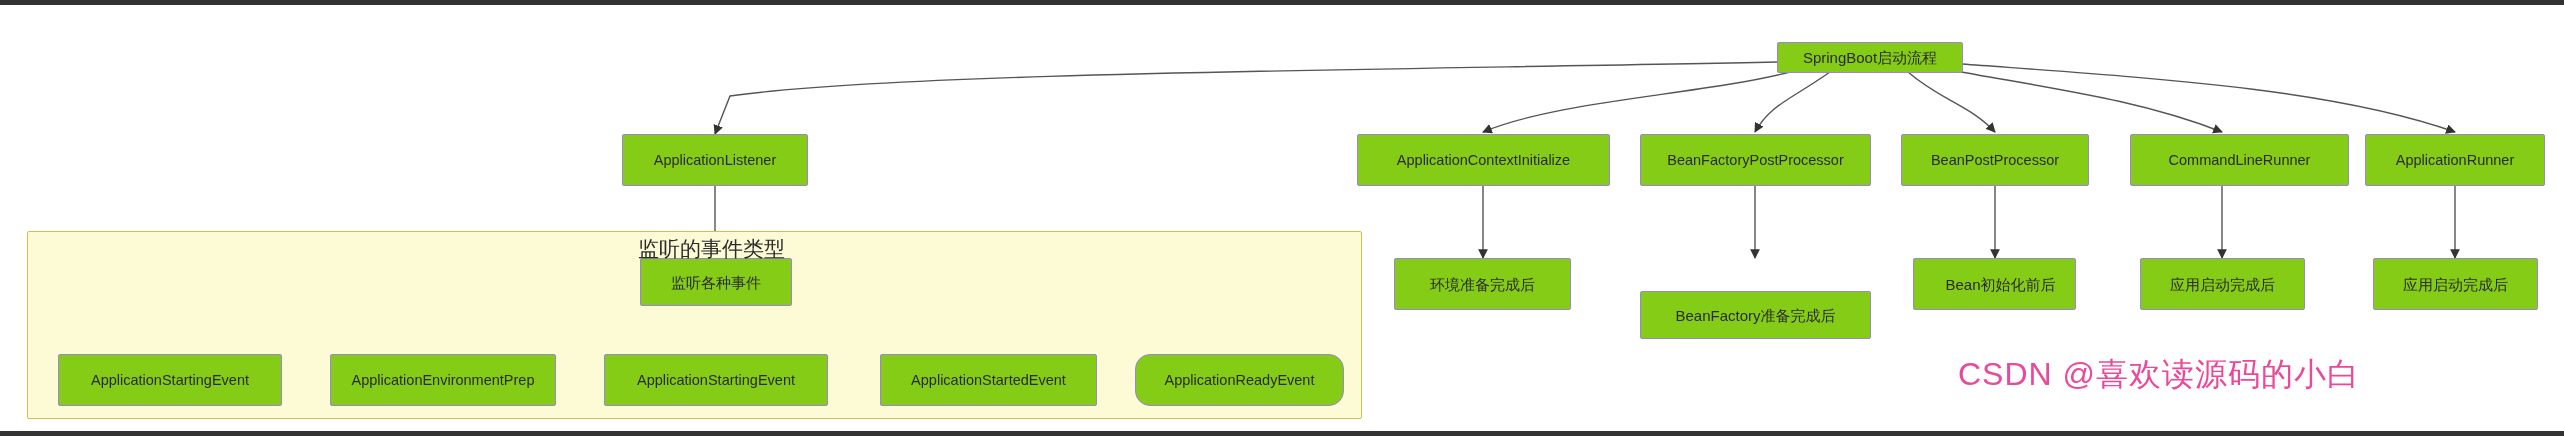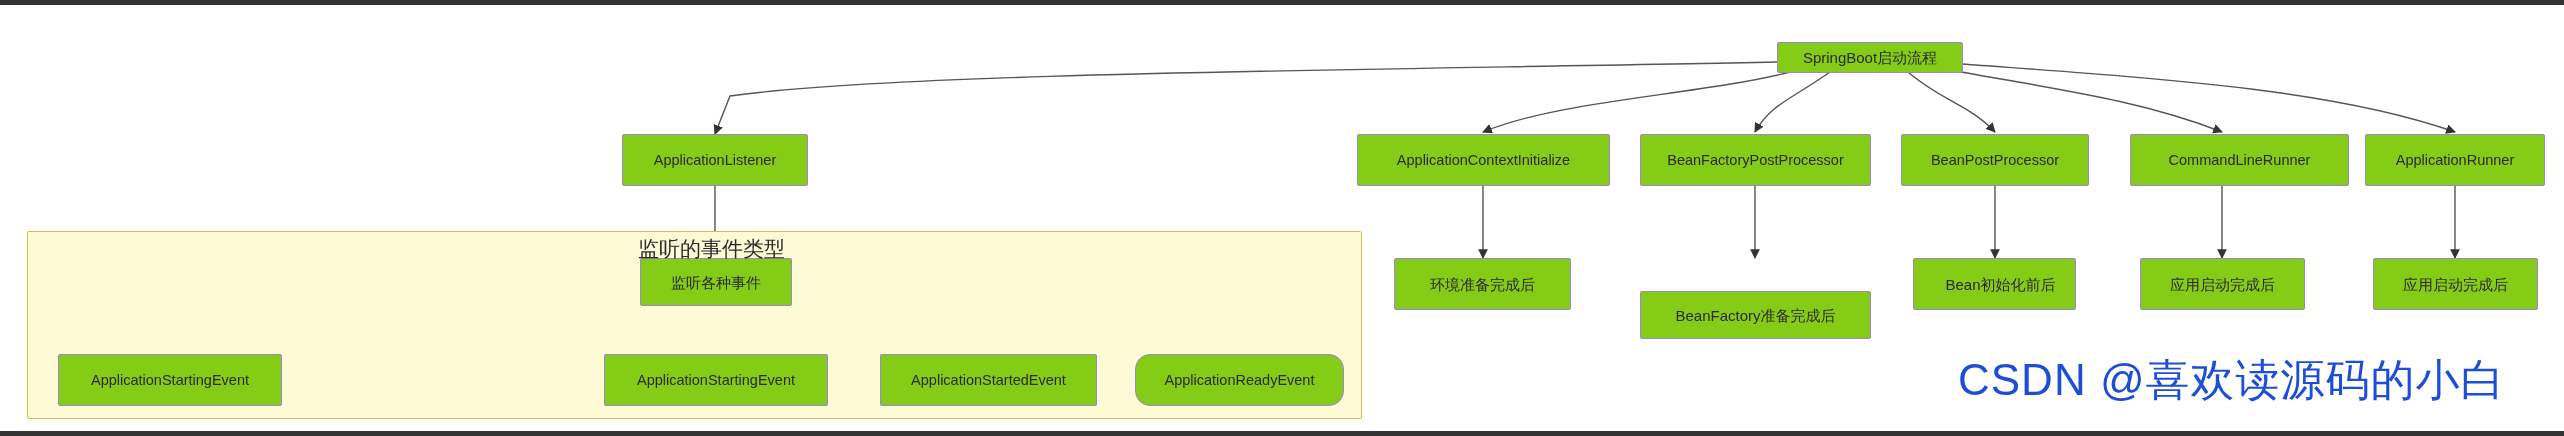--- a/index.html
+++ b/index.html
@@ -62,22 +62,22 @@
     font-size: 21px;
     color: #2b2b2b;
     white-space: nowrap;
     line-height: 1;
   }
 
   
   #watermark {
     position: absolute;
     z-index: 5;
-    font-size: 44px;
-    color: #1d4ed8;
+    font-size: 32px;
+    color: #ec4899;
     white-space: nowrap;
     letter-spacing: 1px;
     line-height: 1;
     pointer-events: none;
     user-select: none;
   }
 </style>
 </head>
 <body>
 
@@ -136,19 +136,20 @@
 
   <div class="node cjk" style="left:1394px; top:258px; width:177px; height:52px;">环境准备完成后</div>
   <div class="node cjk" style="left:1640px; top:258px; width:231px; height:48px;margin-top:33px;">BeanFactory准备完成后</div>
   <div class="node cjk" style="left:1913px; top:258px; width:163px; height:52px;padding-left:12px;">Bean初始化前后</div>
   <div class="node cjk" style="left:2140px; top:258px; width:165px; height:52px;">应用启动完成后</div>
   <div class="node cjk" style="left:2373px; top:258px; width:165px; height:52px;">应用启动完成后</div>
 
   <div class="node cjk" style="left:640px; top:258px; width:152px; height:48px;">监听各种事件</div>
 
   <div class="node" style="left:58px; top:354px; width:224px; height:52px;">ApplicationStartingEvent</div>
+  <div class="node" style="left:330px; top:354px; width:226px; height:52px;">ApplicationEnvironmentPrep</div>
   <div class="node" style="left:604px; top:354px; width:224px; height:52px;">ApplicationStartingEvent</div>
   <div class="node" style="left:880px; top:354px; width:217px; height:52px;">ApplicationStartedEvent</div>
   <div class="node" style="left:1135px; top:354px; width:209px; height:52px;border-radius:15px;">ApplicationReadyEvent</div>
 
   <div id="watermark" style="left:1958px; top:358px;">CSDN @喜欢读源码的小白</div>
 
 </div>
 
 </body></html>

